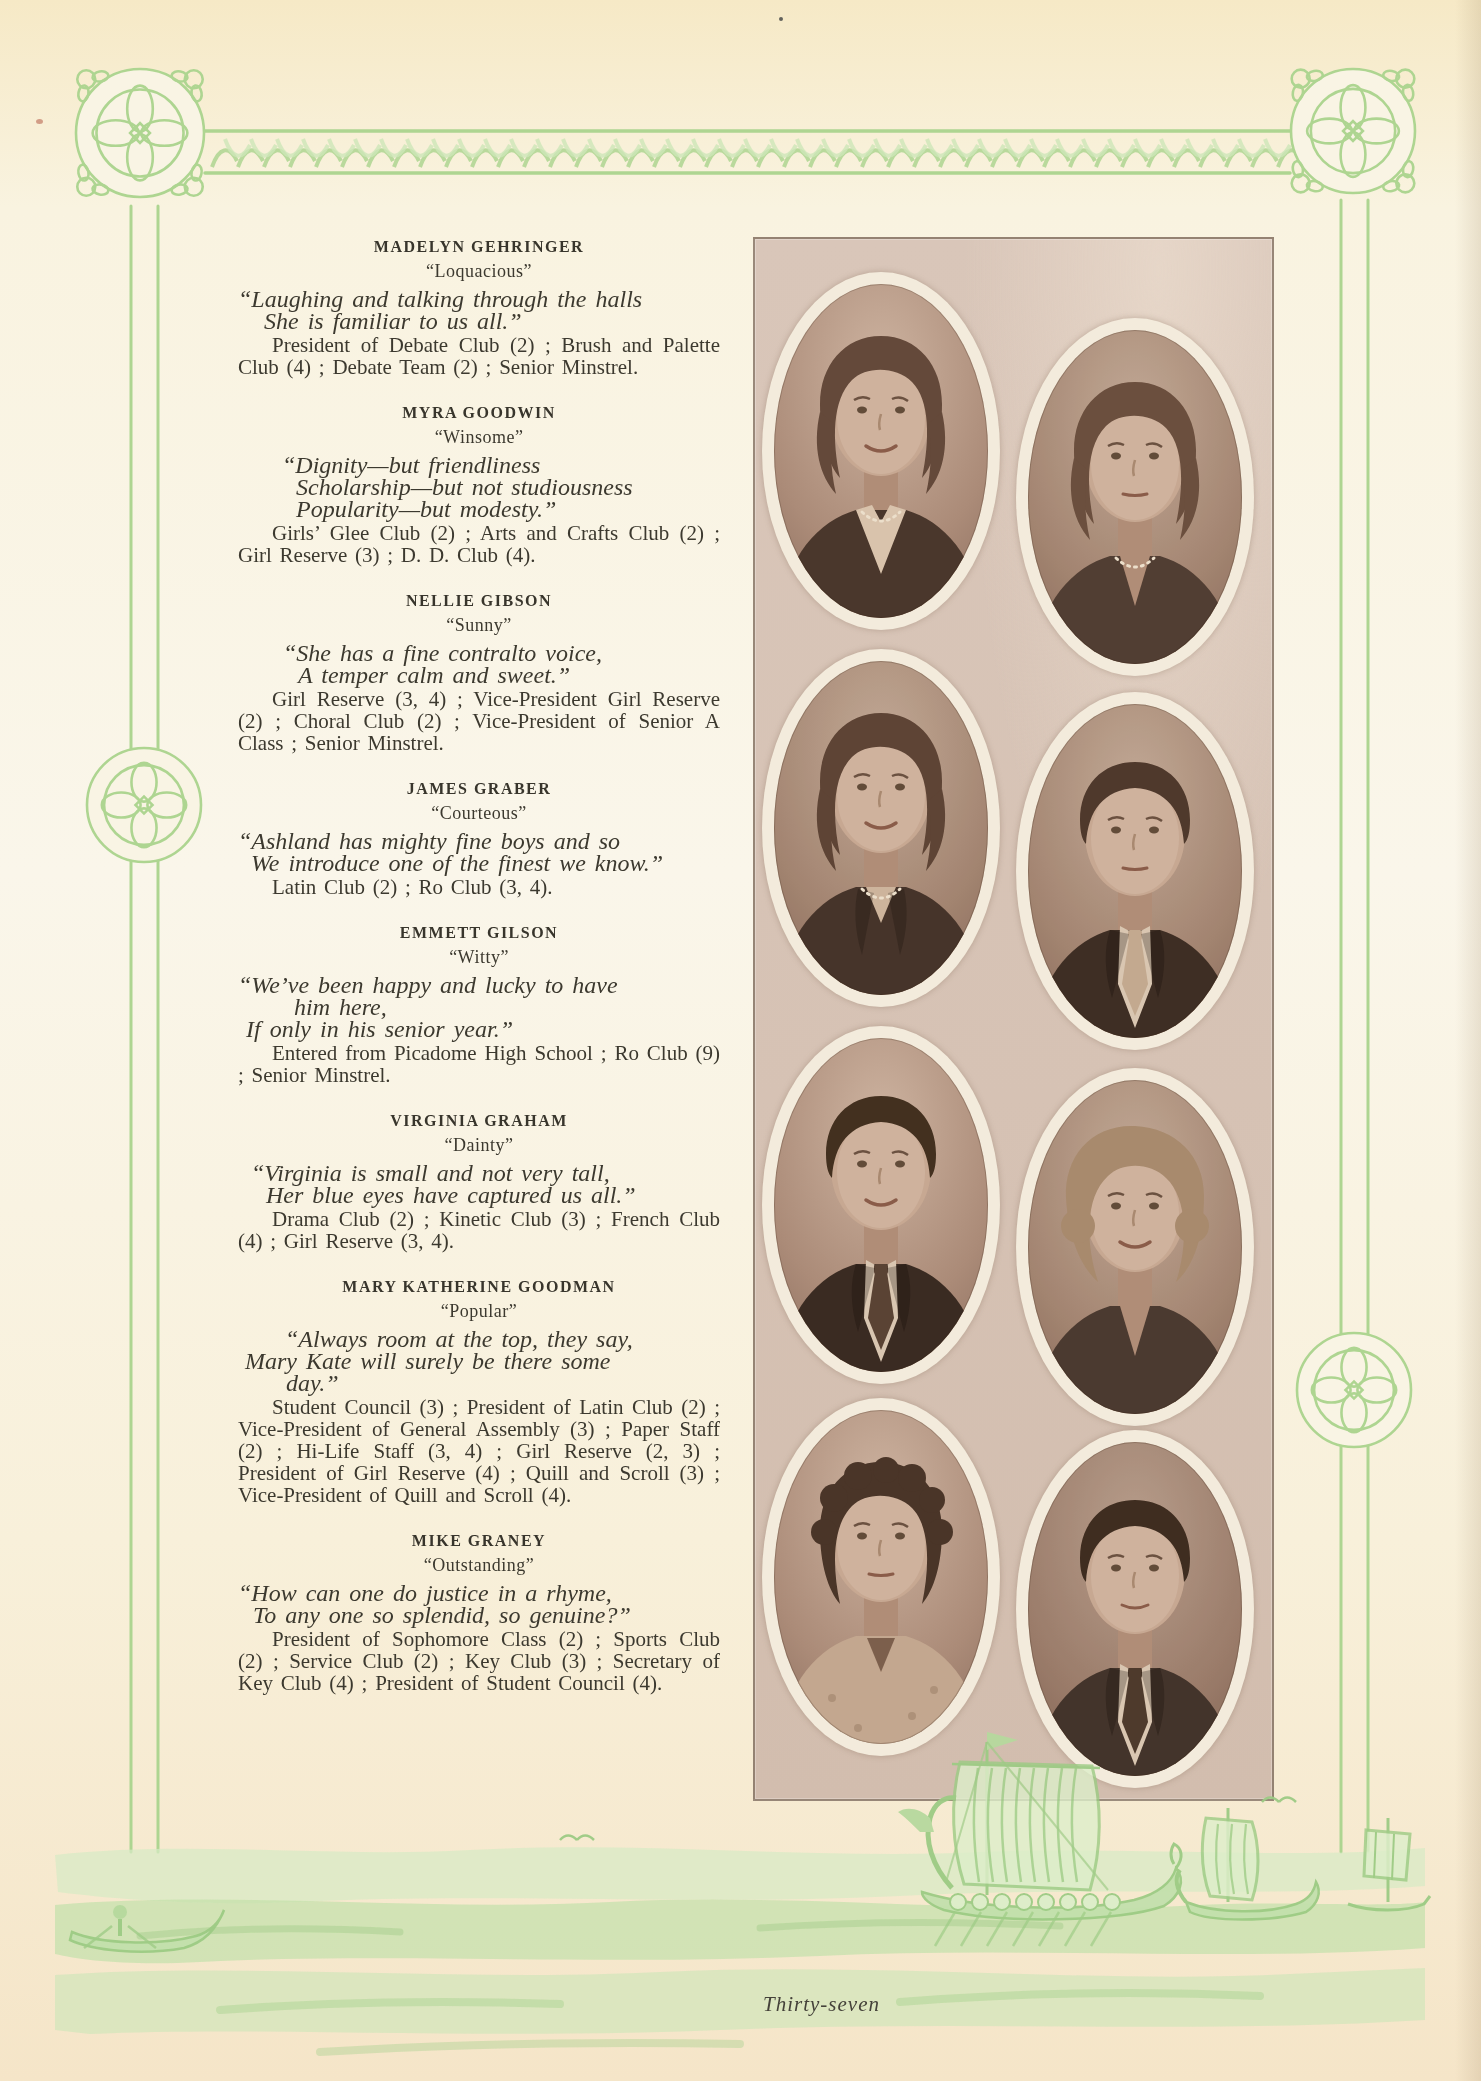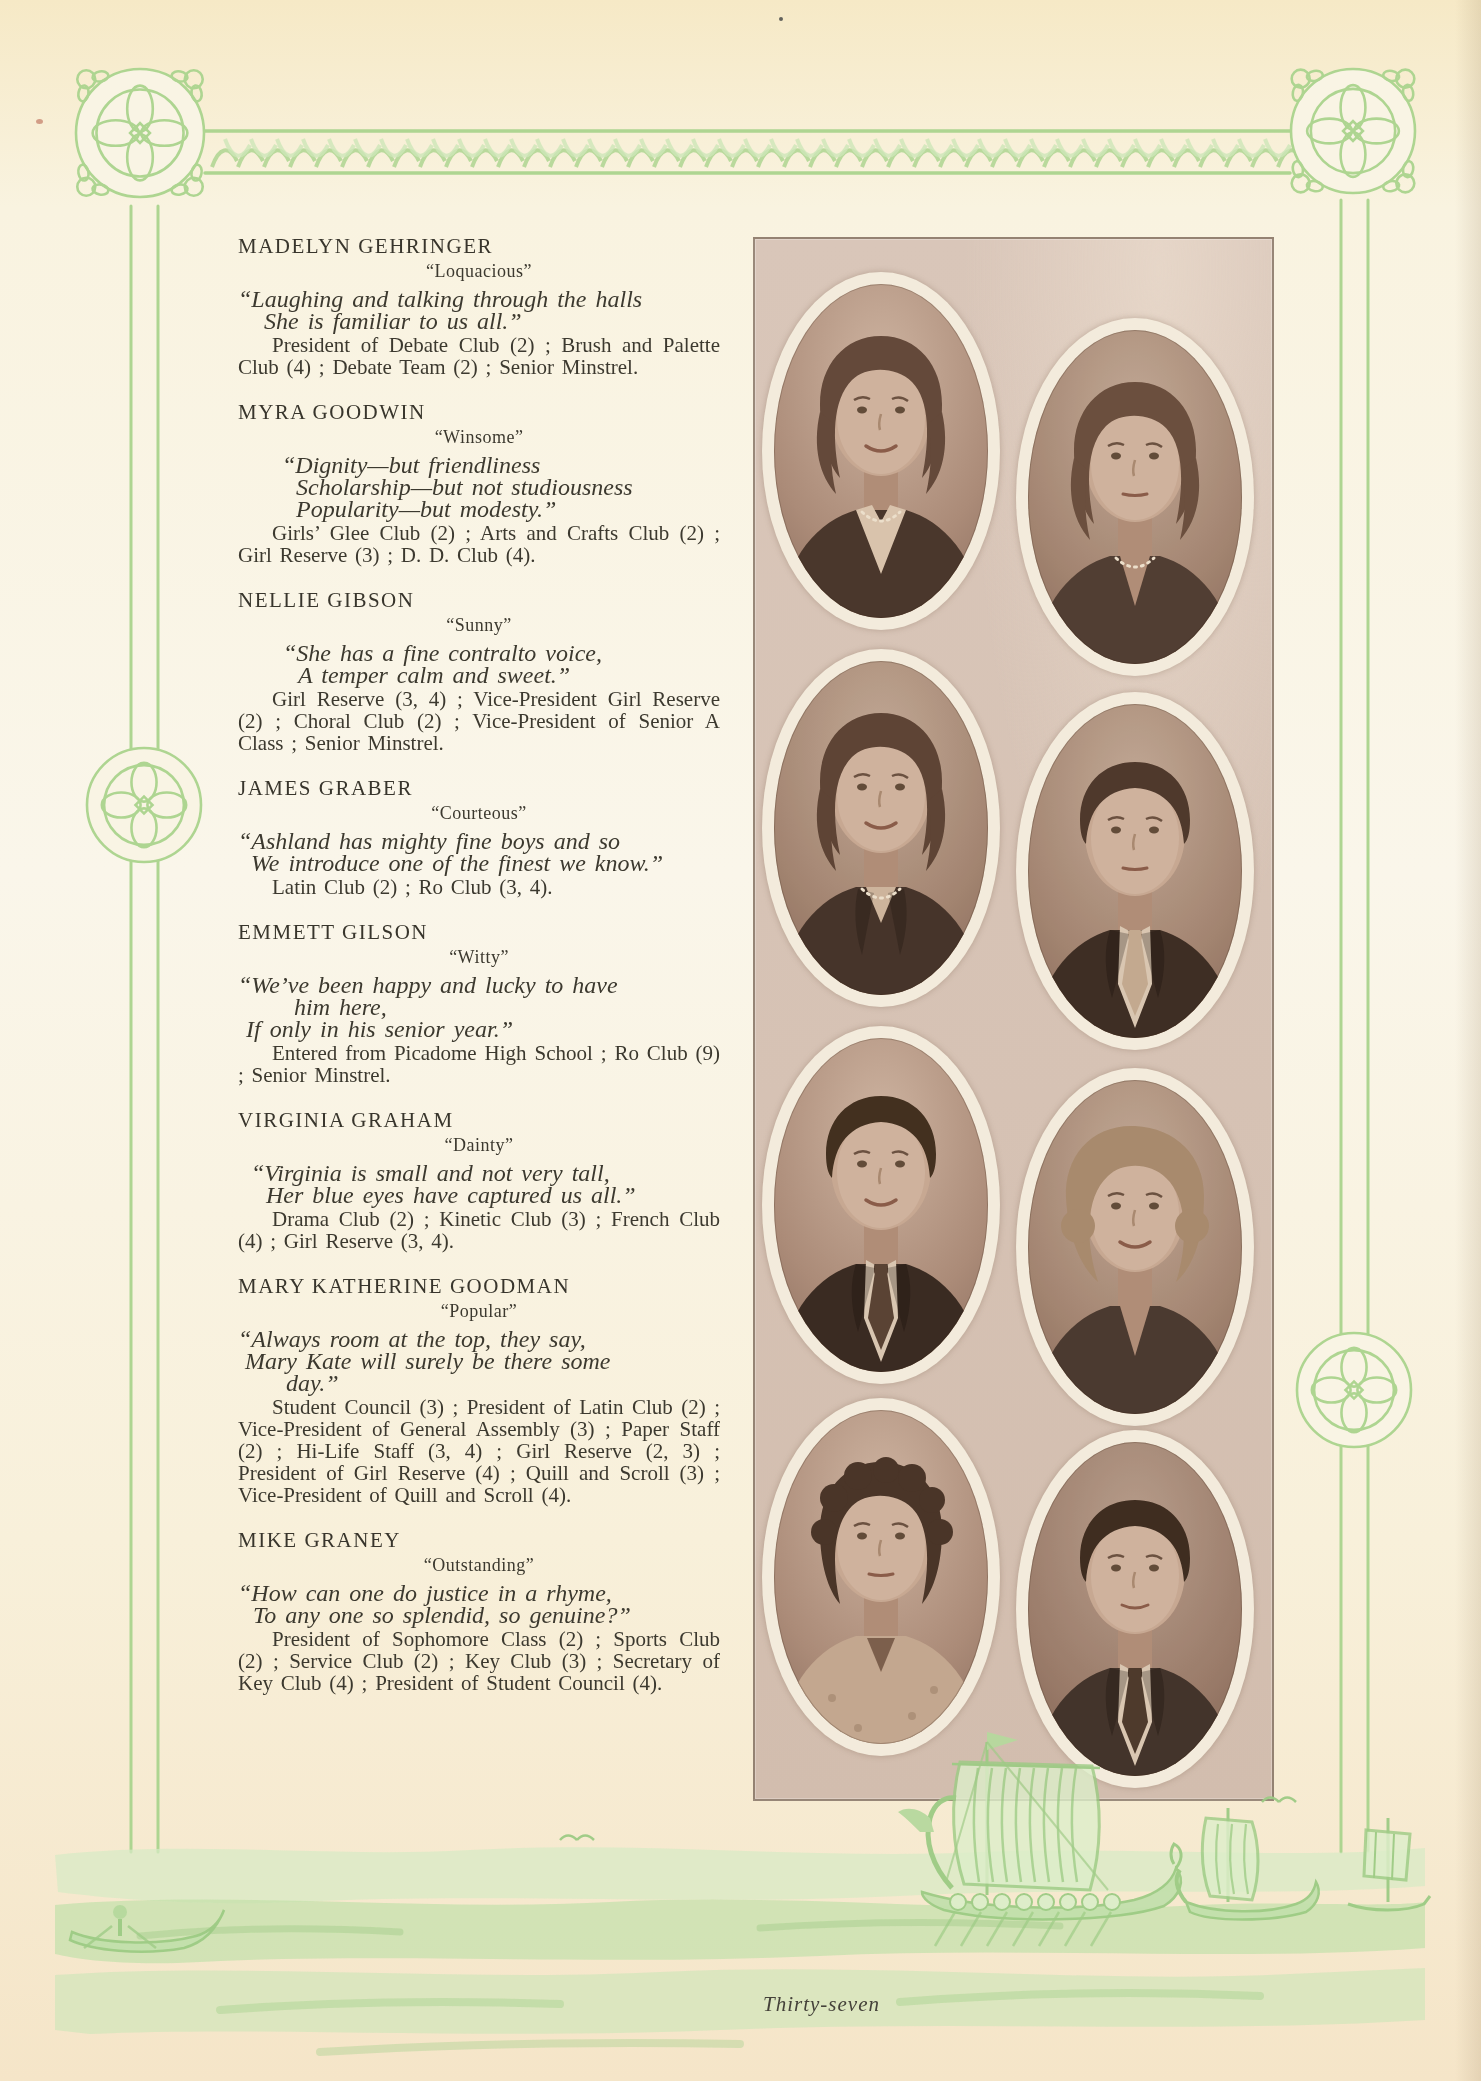--- a/index.html
+++ b/index.html
@@ -20,21 +20,21 @@
       linear-gradient(180deg,#d9c6b9 0%,#d6c2b4 55%,#d2bdae 100%);
     border:2px solid rgba(96,82,66,.55);
     box-shadow:0 0 0 1px rgba(255,255,255,.25) inset;
   }
   .portrait{position:absolute;width:238px;height:358px;z-index:2;}
   .portrait svg{display:block;filter:drop-shadow(0 0 3px rgba(120,95,75,.35));}
   
   .text-col{position:absolute;left:238px;top:234px;width:482px;z-index:1;}
   .entry{margin:0 0 22px 0;}
   .entry h3{
-    margin:0 0 1px 0;font-size:21px;font-weight:normal;
+    margin:0 0 1px 0;font-size:16px;font-weight:bold;text-align:center;
     letter-spacing:1.5px;color:#38352c;line-height:25px;
   }
   .nick{font-size:18px;text-align:center;line-height:23px;margin-bottom:5px;letter-spacing:.5px;}
   .quote{font-style:italic;font-size:24px;line-height:22px;word-spacing:3px;margin-bottom:2px;}
   .qline{white-space:nowrap;}
   .acts{margin:0;font-size:21px;line-height:22px;text-align:justify;text-indent:34px;word-spacing:2.5px;}
   .page-number{
     position:absolute;left:640px;top:1992px;width:240px;text-align:right;z-index:4;
     font-size:21px;font-style:italic;letter-spacing:1px;color:#45423a;
   }
@@ -194,21 +194,21 @@
         <div class="quote">
           <div class="qline" style="padding-left: 13px;">“Virginia is small and not very tall,</div>
           <div class="qline" style="padding-left: 28px;">Her blue eyes have captured us all.”</div>
         </div>
         <p class="acts">Drama Club (2) ; Kinetic Club (3) ; French Club (4) ; Girl Reserve (3, 4).</p>
       </section>
       <section class="entry">
         <h3>MARY KATHERINE GOODMAN</h3>
         <div class="nick">“Popular”</div>
         <div class="quote">
-          <div class="qline" style="padding-left: 0px;">“Always room at the top, they say,</div>
+          <div class="qline" style="padding-left: 0px; margin-left: 47px;">“Always room at the top, they say,</div>
           <div class="qline" style="padding-left: 7px;">Mary Kate will surely be there some</div>
           <div class="qline" style="padding-left: 48px;">day.”</div>
         </div>
         <p class="acts">Student Council (3) ; President of Latin Club (2) ; Vice-President of General Assembly (3) ; Paper Staff (2) ; Hi-Life Staff (3, 4) ; Girl Reserve (2, 3) ; President of Girl Reserve (4) ; Quill and Scroll (3) ; Vice-President of Quill and Scroll (4).</p>
       </section>
       <section class="entry">
         <h3>MIKE GRANEY</h3>
         <div class="nick">“Outstanding”</div>
         <div class="quote">
           <div class="qline" style="padding-left: 0px;">“How can one do justice in a rhyme,</div>

